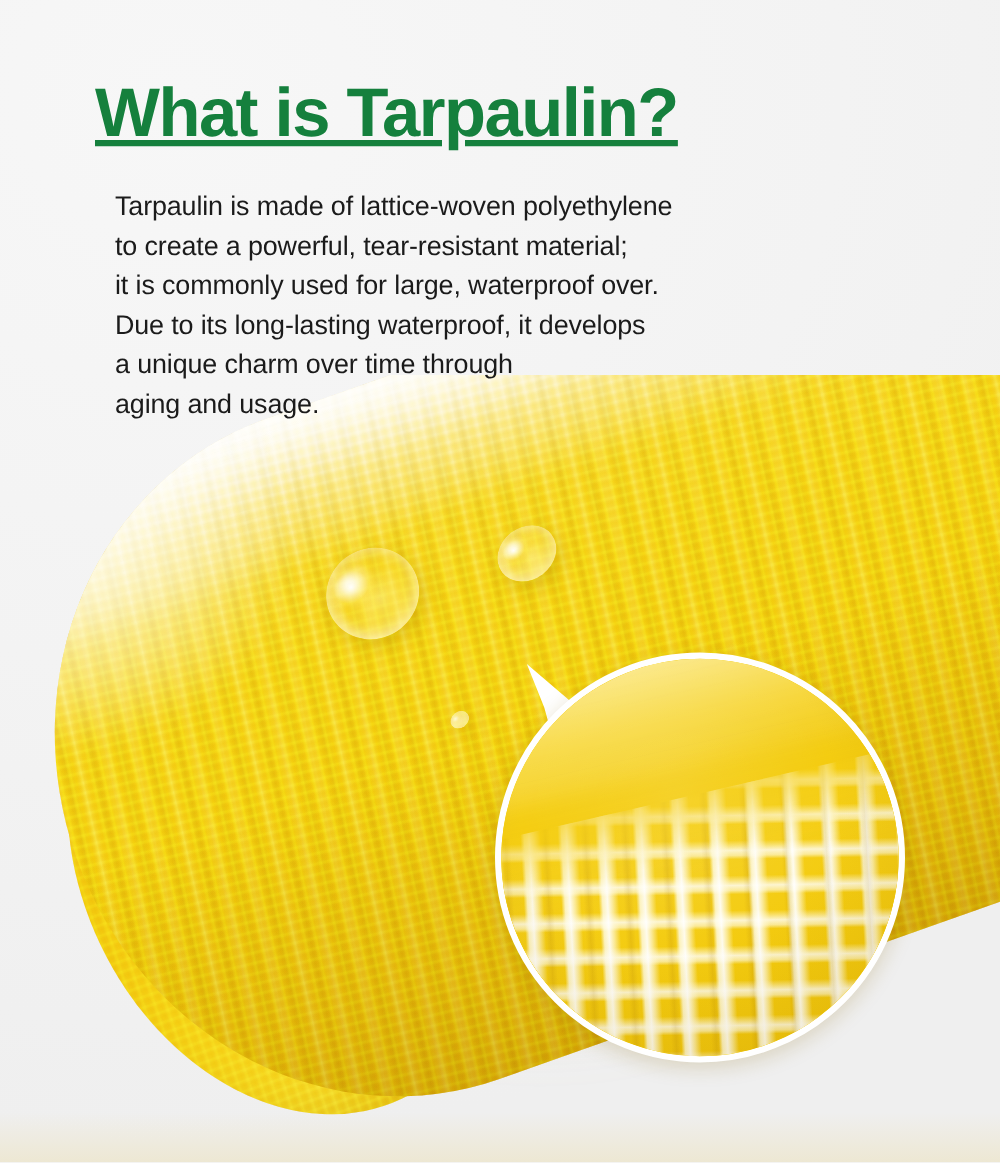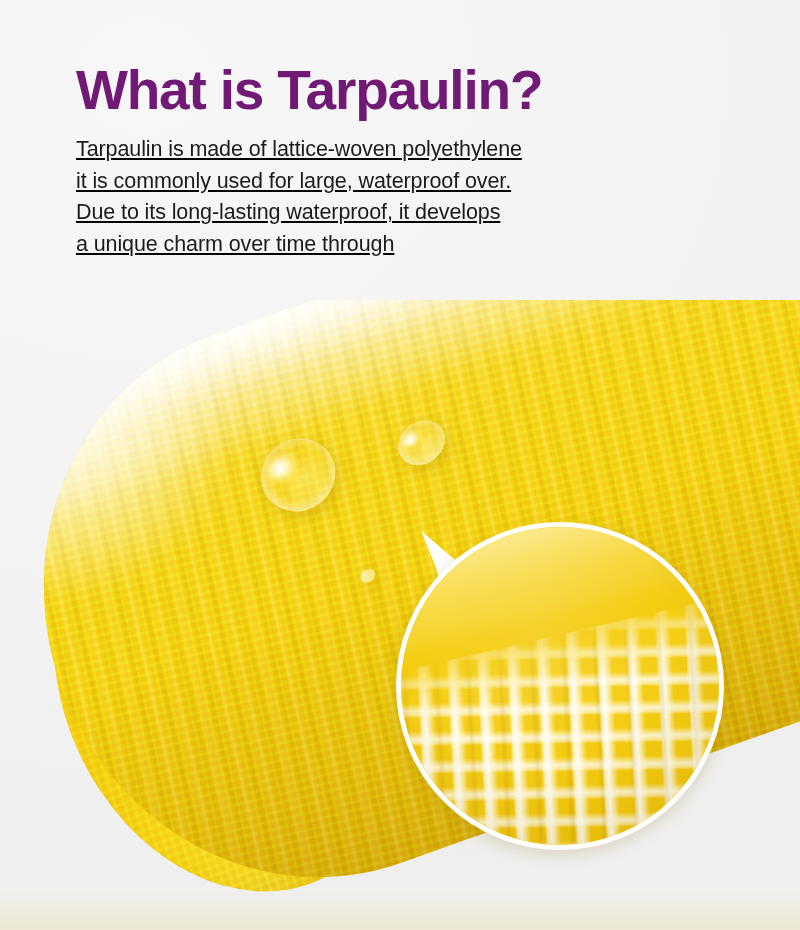--- a/index.html
+++ b/index.html
@@ -37,27 +37,27 @@
     top: 58px;
     width: 640px;
     z-index: 40;
   }
   .headline {
     margin: 0;
     font-size: 55px;
     line-height: 64px;
     font-weight: bold;
     letter-spacing: -1.2px;
-    color: #701a75;
+    color: #15803d;
     white-space: nowrap;
+    text-decoration: underline;
   }
   .body-copy {
-    margin: 0;
+    margin: 16px;
     padding-top: 12px;
-    text-decoration: underline;
   }
   .body-line {
     font-size: 21.5px;
     line-height: 31.5px;
     color: #1b1b1b;
     letter-spacing: -0.1px;
     white-space: nowrap;
   }
 
   
@@ -533,19 +533,21 @@
       </div>
     </div>
 
     <div class="bottom-fade"></div>
   </div>
 
   <div class="text-block">
     <h1 class="headline">What is Tarpaulin?</h1>
     <div class="body-copy">
       <div class="body-line">Tarpaulin is made of lattice-woven polyethylene</div>
+      <div class="body-line">to create a powerful, tear-resistant material;</div>
       <div class="body-line">it is commonly used for large, waterproof over.</div>
       <div class="body-line">Due to its long-lasting waterproof, it develops</div>
       <div class="body-line">a unique charm over time through</div>
+      <div class="body-line">aging and usage.</div>
     </div>
   </div>
 
 </div>
 
 </body></html>

